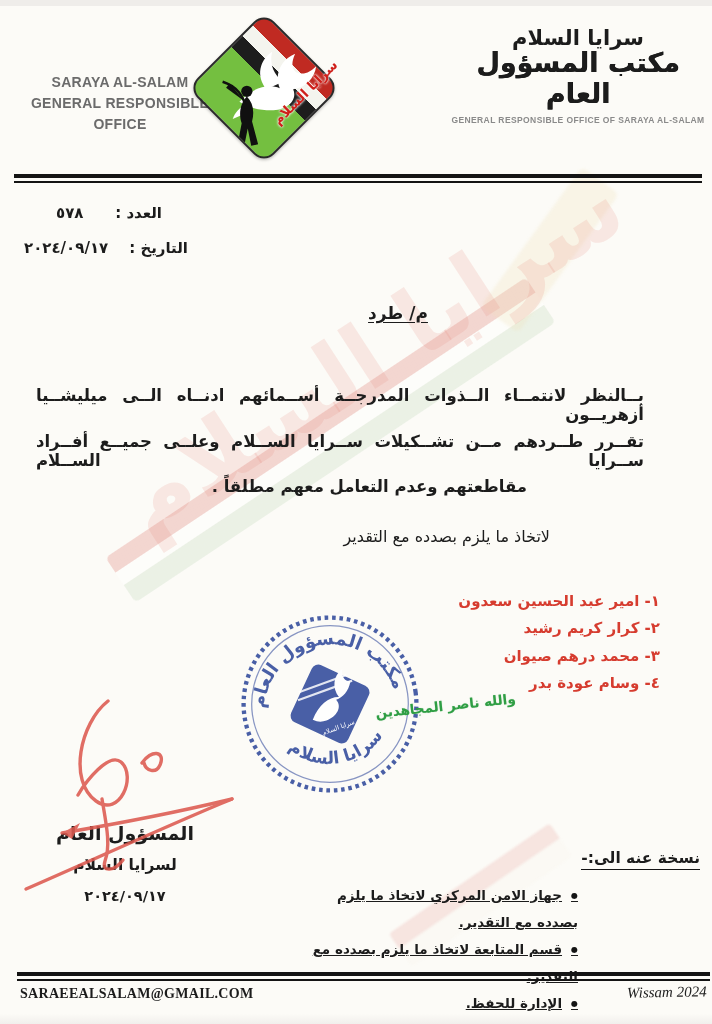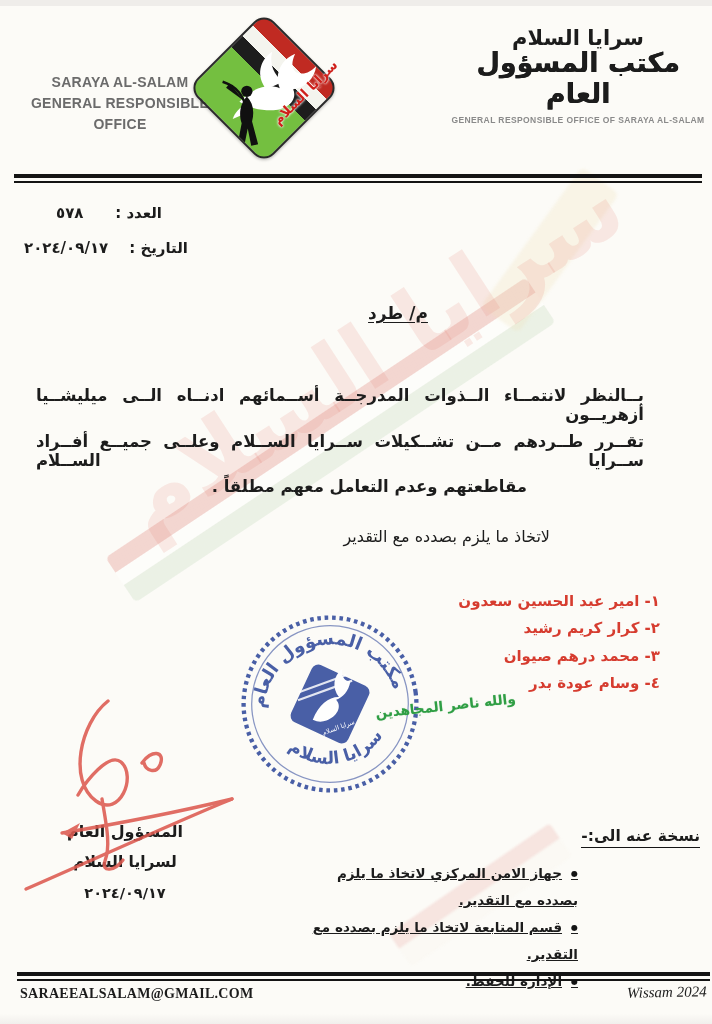--- a/index.html
+++ b/index.html
@@ -77,25 +77,25 @@
     font-size:15px;font-weight:bold;line-height:27.3px;z-index:2;}
   
   .stamp{left:240px;top:614px;width:180px;height:180px;transform:rotate(-8deg);z-index:1;opacity:.92;}
   .stamp svg{width:100%;height:100%;}
   .stamp text{font-family:"DejaVu Sans",sans-serif;}
   .motto{left:346px;top:699px;width:170px;transform:rotate(-6deg);direction:rtl;
     color:#2f9e44;font-size:13.5px;font-weight:bold;z-index:3;text-shadow:0 0 1px rgba(47,158,68,.4);}
   
   .sig-svg{left:18px;top:693px;width:232px;height:215px;z-index:5;opacity:.88;}
   .sig-text{left:52px;top:822px;width:146px;text-align:center;direction:rtl;z-index:4;}
-  .sig-text .t1{font-size:16px;font-weight:bold;}
+  .sig-text .t1{font-size:19px;font-weight:bold;}
   .sig-text .t2{font-size:15.5px;font-weight:bold;margin-top:12px;}
   .sig-text .t3{font-size:14.5px;font-weight:bold;margin-top:14px;letter-spacing:1px;}
   
-  .copies{right:12px;top:826px;width:400px;direction:rtl;z-index:2;}
+  .copies{right:12px;top:848px;width:400px;direction:rtl;z-index:2;}
   .copies-heading{display:inline-block;font-size:15.5px;font-weight:bold;
     border-bottom:1.6px solid #141414;padding-bottom:2px;}
   .copies ul{list-style:none;margin-top:12px;padding-right:122px;}
   .copies li{font-size:13.5px;font-weight:bold;line-height:27px;position:relative;text-align:right;text-decoration:underline;}
   .copies li::before{content:"●";font-size:8px;vertical-align:2px;margin-left:9px;color:#141414;}
   
   .footer-email{left:20px;top:986px;font-family:"Liberation Serif",serif;
     font-size:14px;font-weight:bold;letter-spacing:.3px;z-index:2;}
   .footer-credit{right:5px;top:984px;font-family:"Liberation Serif",serif;
     font-size:15px;font-style:italic;color:#222;transform:rotate(-1deg);z-index:2;}

